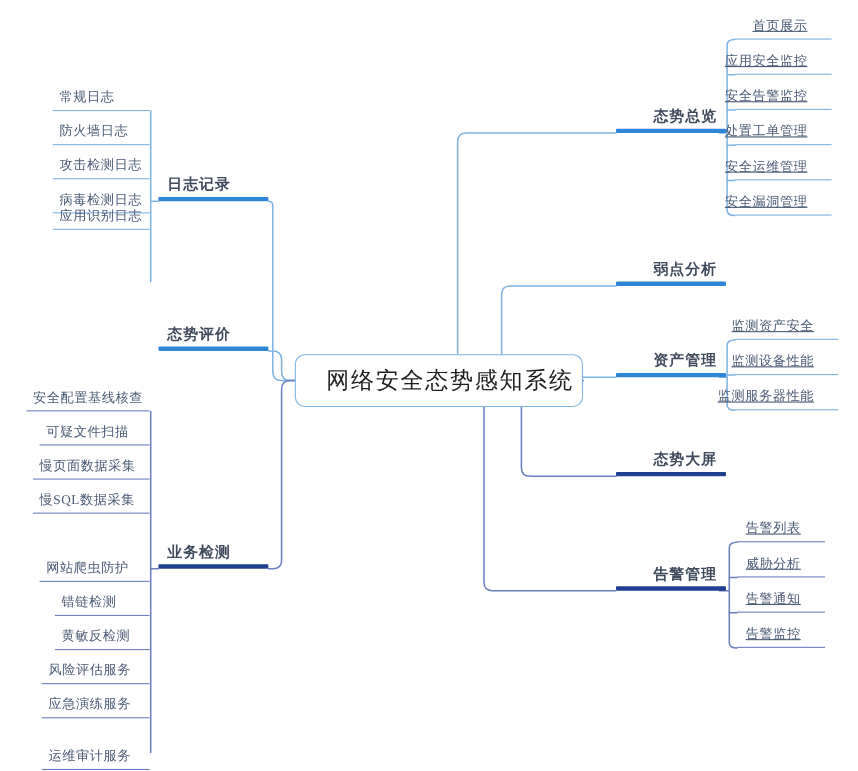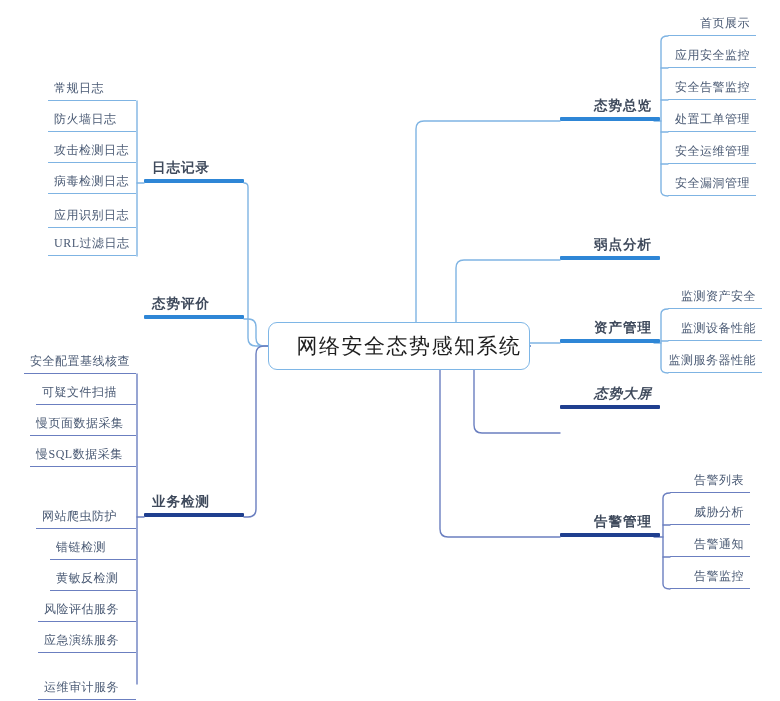--- a/index.html
+++ b/index.html
@@ -77,21 +77,21 @@
     font-size:12px;
     color:#4a5a74;
     white-space:nowrap;
     letter-spacing:0.5px;
   }
   .leaf .l-bar{
     position:absolute;
     bottom:0;
     height:1.4px;
   }
-  .leaf.align-right .l-label{right:6px;}
+  .leaf.align-right .l-label{right:22px;text-decoration:underline;}
   .leaf.align-right .l-bar{right:0;}
   .leaf.align-left .l-label{left:6px;}
   .leaf.align-left .l-bar{left:0;}
 </style>
 </head>
 <body>
 
 <div id="canvas">
 
   <svg id="wires" viewBox="0 0 780 701">
@@ -145,26 +145,22 @@
     <span class="l-bar" style="width:88px; background:#7fb4e3;"></span>
   </div>
   <div class="leaf align-left" style="left:48px; top:137px; width:88px; height:26px;">
     <span class="l-label">攻击检测日志</span>
     <span class="l-bar" style="width:88px; background:#7fb4e3;"></span>
   </div>
   <div class="leaf align-left" style="left:48px; top:168px; width:88px; height:26px;">
     <span class="l-label">病毒检测日志</span>
     <span class="l-bar" style="width:88px; background:#7fb4e3;"></span>
   </div>
-  <div class="leaf align-left" style="left:48px; top:202px; width:88px; height:26px;text-align:right;">
+  <div class="leaf align-left" style="left:48px; top:183px; width:88px; height:26px;text-align:right;">
     <span class="l-label">应用识别日志</span>
-    <span class="l-bar" style="width:88px; background:#7fb4e3;"></span>
-  </div>
-  <div class="leaf align-left" style="left:48px; top:230px; width:88px; height:26px;">
-    <span class="l-label">URL过滤日志</span>
     <span class="l-bar" style="width:88px; background:#7fb4e3;"></span>
   </div>
 
   <div class="branch align-left" style="left:144px; top:291px; width:100px; height:28px;">
     <span class="b-label">态势评价</span>
     <span class="b-bar" style="width:100px; background:#2e86d6;"></span>
   </div>
 
   <div class="branch align-left" style="left:144px; top:489px; width:100px; height:28px;">
     <span class="b-label">业务检测</span>
@@ -255,21 +251,21 @@
   </div>
   <div class="leaf align-right" style="left:668px; top:315px; width:94px; height:26px;">
     <span class="l-label">监测设备性能</span>
     <span class="l-bar" style="width:94px; background:#7fb4e3;"></span>
   </div>
   <div class="leaf align-right" style="left:668px; top:347px; width:94px; height:26px;">
     <span class="l-label">监测服务器性能</span>
     <span class="l-bar" style="width:94px; background:#7fb4e3;"></span>
   </div>
 
-  <div class="branch align-right" style="left:560px; top:381px; width:100px; height:28px;font-style:italic;">
+  <div class="branch align-right" style="left:560px; top:405px; width:100px; height:28px;">
     <span class="b-label">态势大屏</span>
     <span class="b-bar" style="width:100px; background:#1f3f8f;"></span>
   </div>
 
   <div class="branch align-right" style="left:560px; top:509px; width:100px; height:28px;">
     <span class="b-label">告警管理</span>
     <span class="b-bar" style="width:100px; background:#1f3f8f;"></span>
   </div>
   <div class="leaf align-right" style="left:670px; top:467px; width:80px; height:26px;">
     <span class="l-label">告警列表</span>

